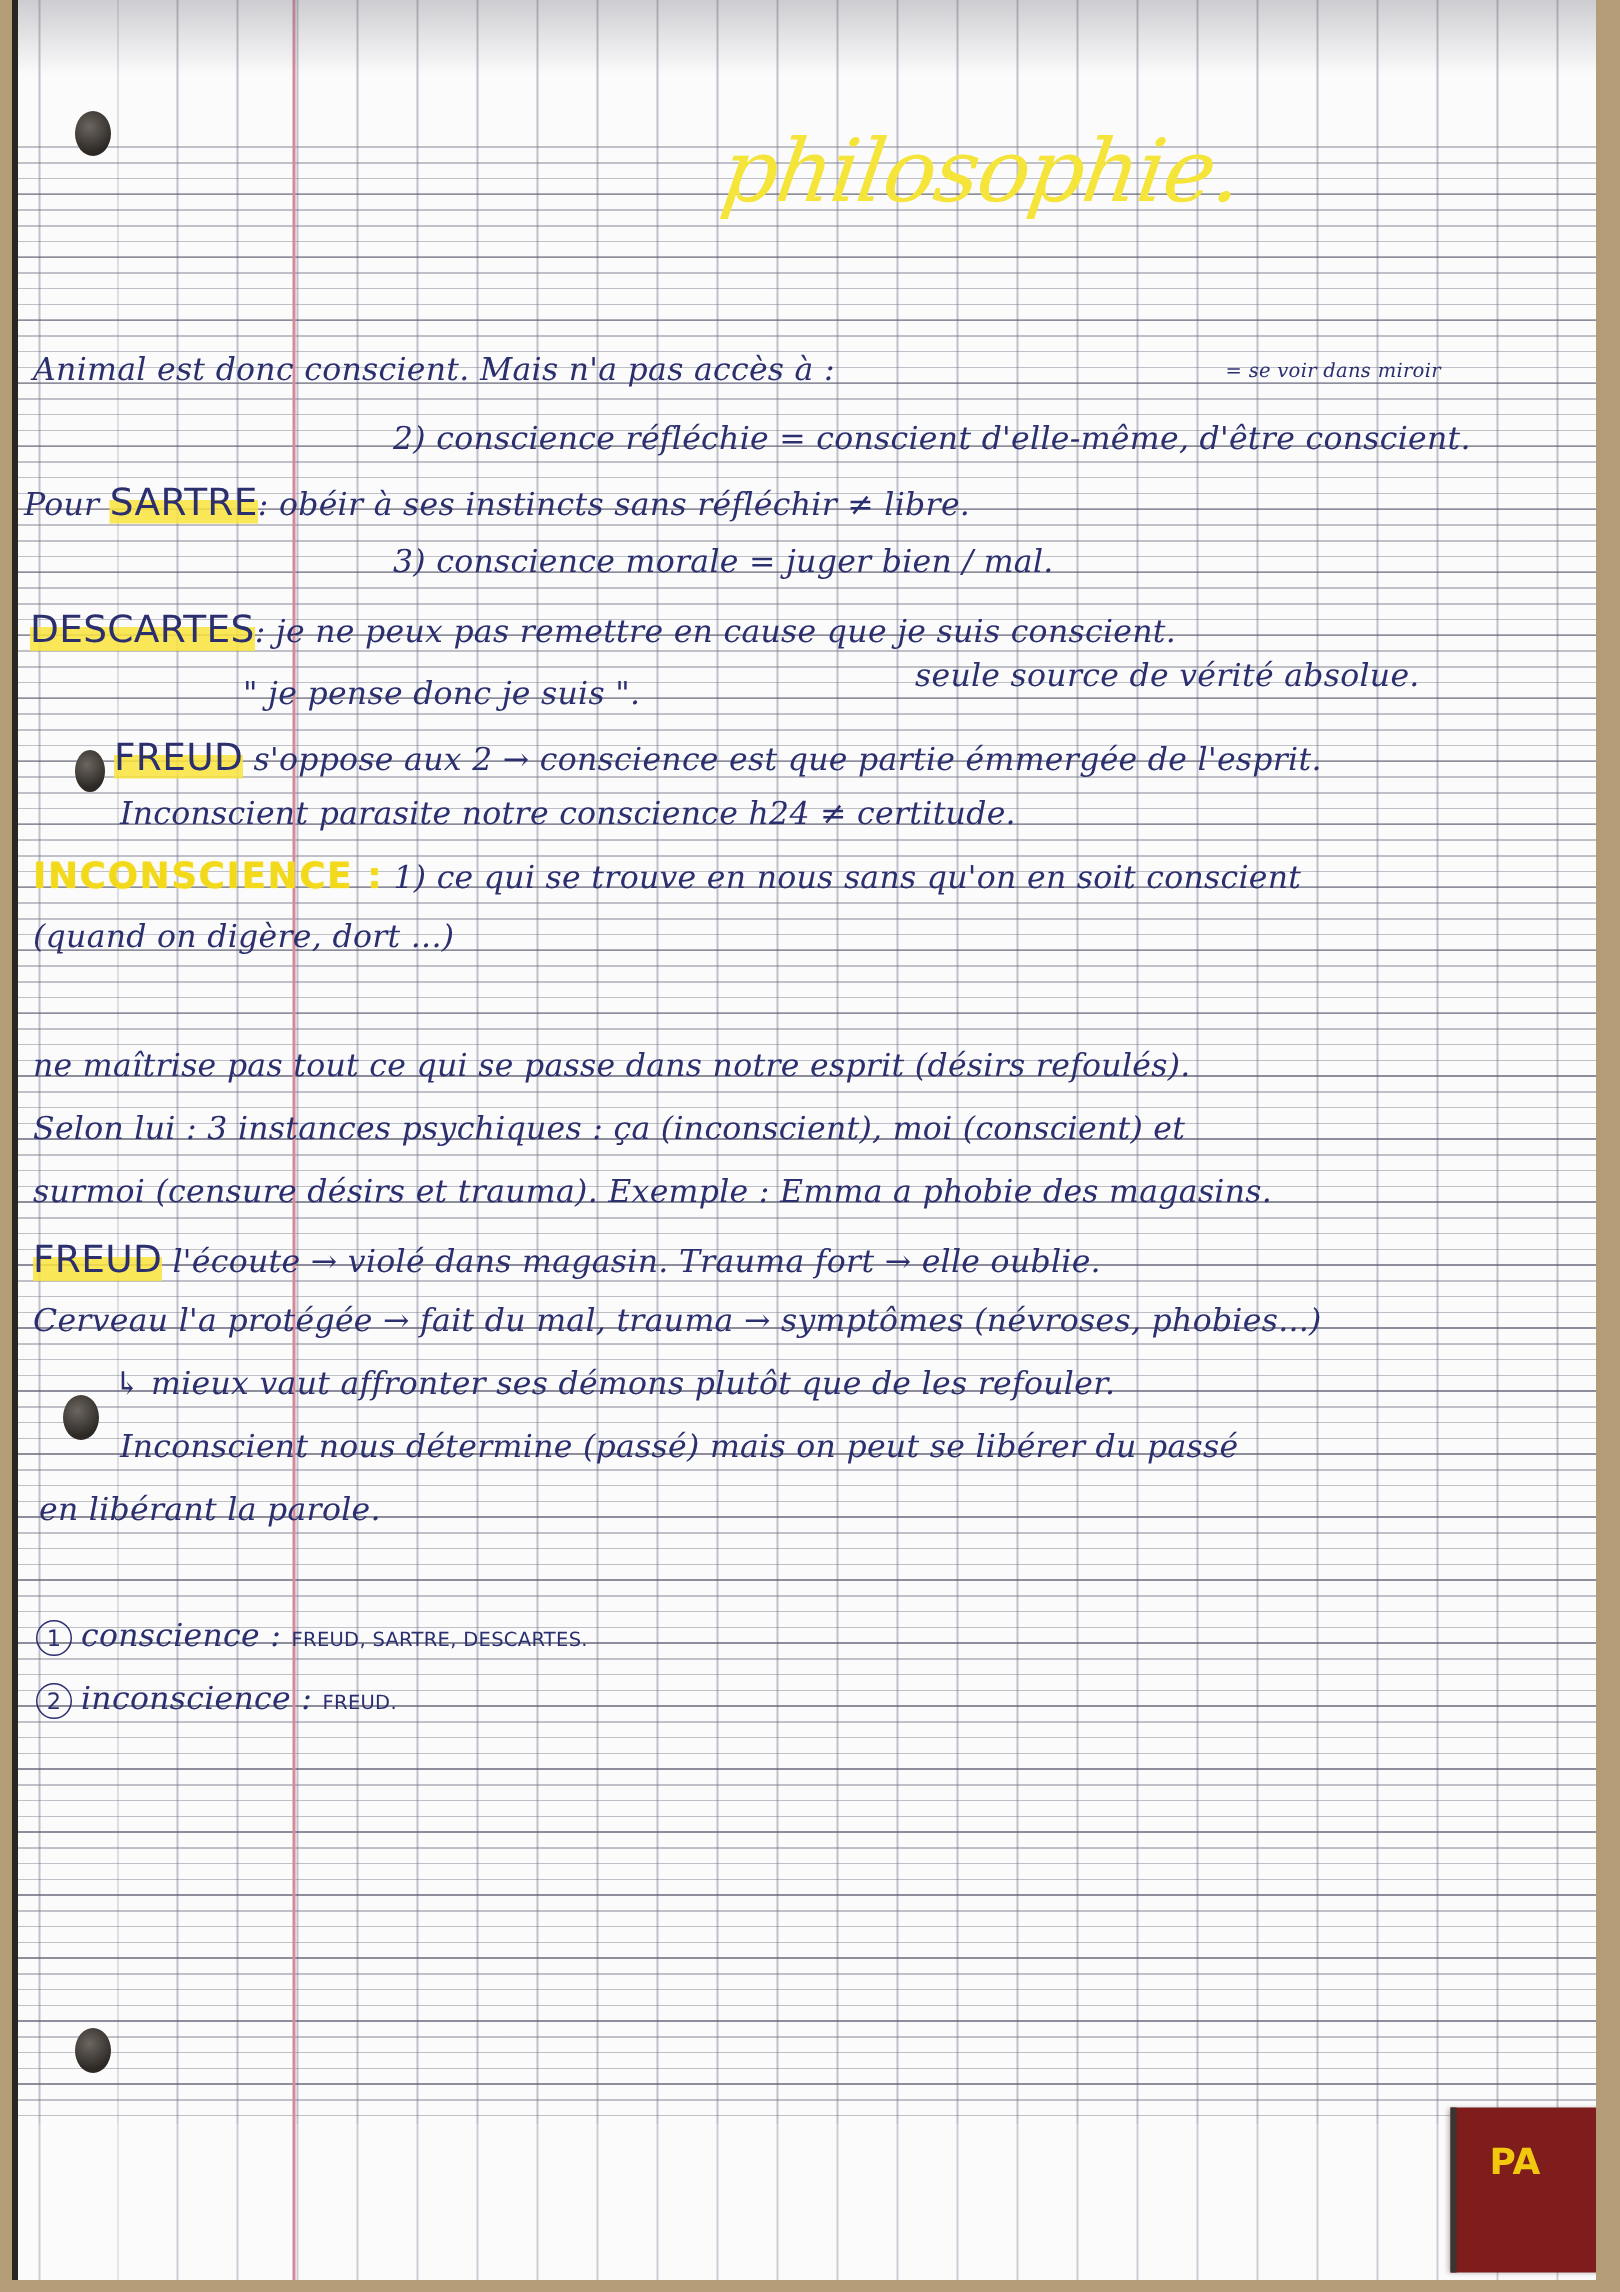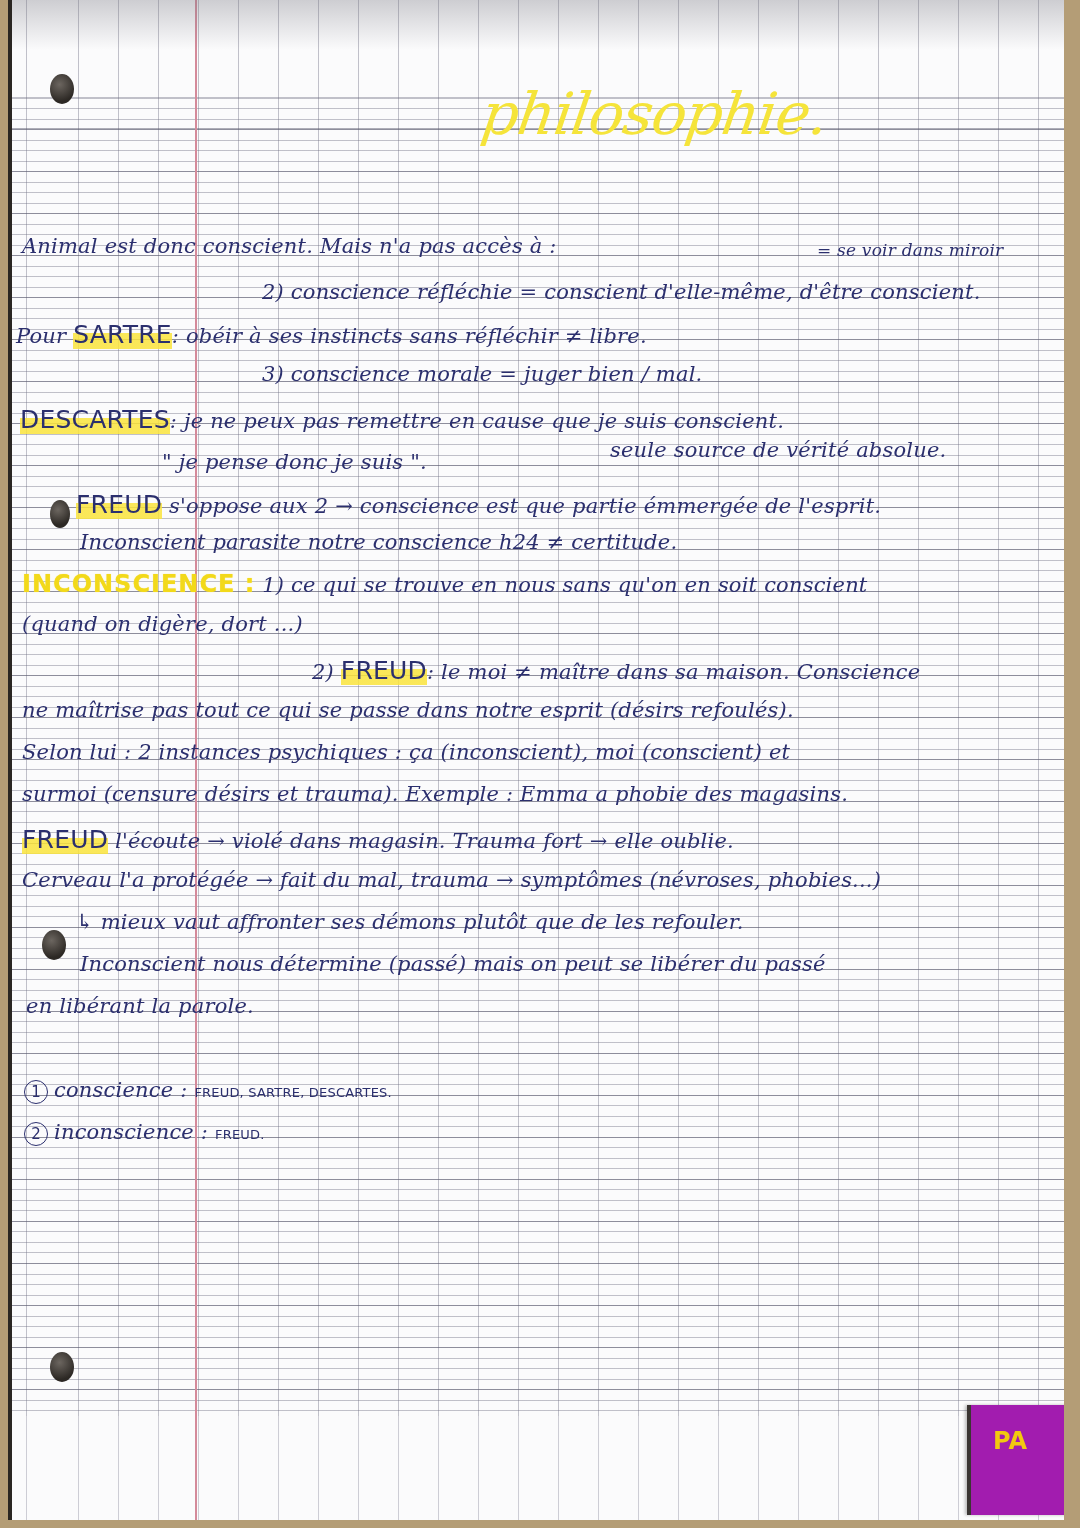--- a/index.html
+++ b/index.html
@@ -45,21 +45,21 @@
     .top-shadow {
       position: absolute; left: 0; top: 0; width: 100%; height: 50px;
       background: linear-gradient(to bottom, rgba(120,120,130,0.35), rgba(255,255,255,0));
     }
     .hole {
       position: absolute; width: 24px; height: 30px; border-radius: 50%;
       background: radial-gradient(circle at 40% 35%, #6c6660, #2c2824 70%);
     }
     .sticker {
       position: absolute; left: 955px; top: 1405px; width: 108px; height: 110px;
-      background: #a21caf;
+      background: #7f1d1d;
       border-left: 4px solid #3a3532;
       box-shadow: -2px 0 3px rgba(0,0,0,0.25);
     }
     .sticker-label {
       position: absolute; left: 22px; top: 22px;
       color: #f2c80f; font-family: "DejaVu Sans", sans-serif; font-weight: bold;
       font-size: 24px;
     }
     .title {
       position: absolute; left: 470px; top: 80px;
@@ -102,21 +102,21 @@
   <div class="hole" style="left:38px; top:74px;"></div>
   <div class="hole" style="left:38px; top:500px; width:20px; height:28px;"></div>
   <div class="hole" style="left:30px; top:930px;"></div>
   <div class="hole" style="left:38px; top:1352px;"></div>
 
   <div class="title">philosophie.</div>
 
   <div class="line" style="left:10px; top:234px;">
     <span>Animal est donc conscient. Mais n'a pas accès à :</span>
   </div>
-  <div class="line" style="left:805px; top:240px; font-size:17px;">= se voir dans miroir</div>
+  <div class="line" style="left:805px; top:240px; font-size:13px;">= se voir dans miroir</div>
   <div class="line" style="left:250px; top:280px;">2) conscience réfléchie = conscient d'elle-même, d'être conscient.</div>
   <div class="line" style="left:4px; top:320px;">
     <span>Pour</span>
     <span class="hl">SARTRE</span><span>: obéir à ses instincts sans réfléchir ≠ libre.</span>
   </div>
   <div class="line" style="left:250px; top:362px;">3) conscience morale = juger bien / mal.</div>
   <div class="line" style="left:8px; top:405px;">
     <span class="hl">DESCARTES</span><span>: je ne peux pas remettre en cause que je suis conscient.</span>
   </div>
   <div class="line" style="left:150px; top:450px;">" je pense donc je suis ".</div>
@@ -125,26 +125,22 @@
     <span class="hl">FREUD</span>
     <span>s'oppose aux 2 → conscience est que partie émmergée de l'esprit.</span>
   </div>
   <div class="line" style="left:68px; top:530px;">Inconscient parasite notre conscience h24 ≠ certitude.</div>
 
   <div class="line" style="left:10px; top:570px;">
     <span class="heading">INCONSCIENCE :</span>
     <span>1) ce qui se trouve en nous sans qu'on en soit conscient</span>
   </div>
   <div class="line" style="left:10px; top:612px;">(quand on digère, dort ...)</div>
-  <div class="line" style="left:300px; top:656px;">
-    <span>2)</span>
-    <span class="hl">FREUD</span><span>: le moi ≠ maître dans sa maison. Conscience</span>
-  </div>
   <div class="line" style="left:10px; top:698px;">ne maîtrise pas tout ce qui se passe dans notre esprit (désirs refoulés).</div>
-  <div class="line" style="left:10px; top:740px;">Selon lui : 2 instances psychiques : ça (inconscient), moi (conscient) et</div>
+  <div class="line" style="left:10px; top:740px;">Selon lui : 3 instances psychiques : ça (inconscient), moi (conscient) et</div>
   <div class="line" style="left:10px; top:782px;">surmoi (censure désirs et trauma). Exemple : Emma a phobie des magasins.</div>
   <div class="line" style="left:10px; top:825px;">
     <span class="hl">FREUD</span>
     <span>l'écoute → violé dans magasin. Trauma fort → elle oublie.</span>
   </div>
   <div class="line" style="left:10px; top:868px;">Cerveau l'a protégée → fait du mal, trauma → symptômes (névroses, phobies...)</div>
   <div class="line" style="left:64px; top:910px;text-align:right;">↳ mieux vaut affronter ses démons plutôt que de les refouler.</div>
   <div class="line" style="left:68px; top:952px;">Inconscient nous détermine (passé) mais on peut se libérer du passé</div>
   <div class="line" style="left:14px; top:994px;">en libérant la parole.</div>
 

